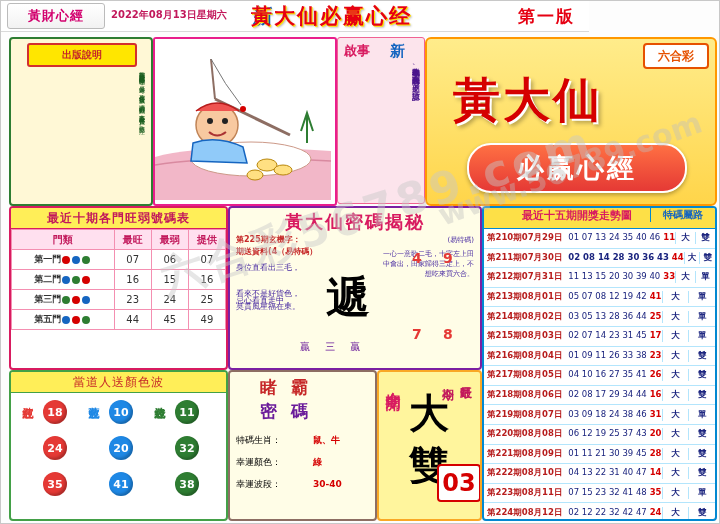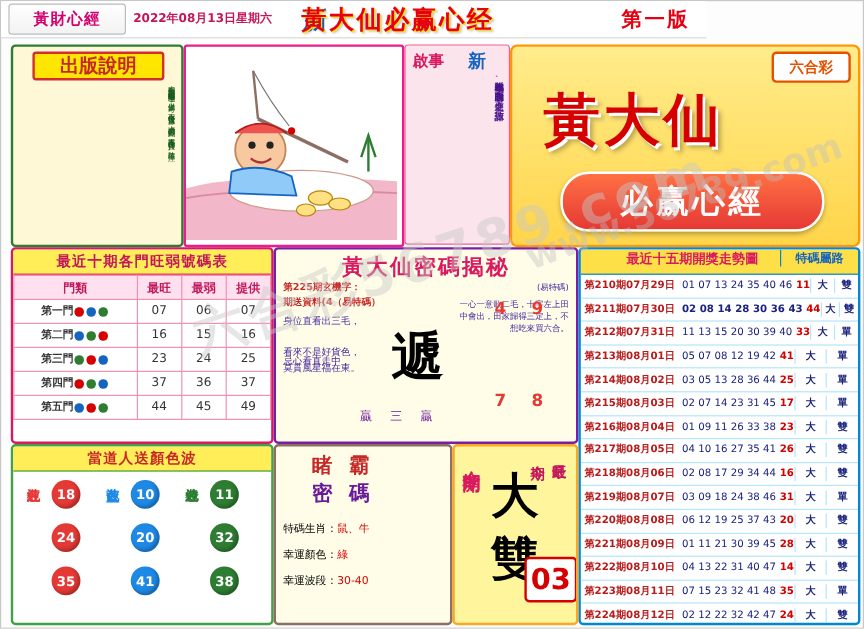--- a/index.html
+++ b/index.html
@@ -52,21 +52,21 @@
   }
   
   .pub-box{
     position:absolute;left:8px;top:36px;width:140px;height:165px;
     background:#fff8d6;border:2px solid #2e7d32;border-radius:4px;
     overflow:hidden;
   }
   .pub-title{
     position:absolute;left:16px;top:4px;width:106px;height:20px;
     background:#ffe600;border:2px solid #d32f2f;border-radius:3px;
-    color:#c62828;font-weight:bold;font-size:16px;
+    color:#c62828;font-weight:bold;font-size:10px;
     display:flex;align-items:center;justify-content:center;
   }
   .pub-body{
     position:absolute;left:5px;top:28px;width:130px;height:132px;
     font-size:6px;line-height:1.25;color:#1b5e20;
     writing-mode:vertical-rl;text-orientation:upright;
     letter-spacing:.5px;
     white-space:pre-wrap;
     overflow:hidden;
   }
@@ -181,39 +181,39 @@
   .trow .c1{flex:1;padding-left:3px;color:#b71c1c;font-weight:bold;white-space:nowrap;}
   .trow .c2{width:30px;text-align:center;color:#1a237e;font-weight:bold;border-left:1px solid #b3e5fc;}
   .trow .c3{width:30px;text-align:center;color:#1a237e;font-weight:bold;border-left:1px solid #b3e5fc;}
   
   .wave{
     position:absolute;left:8px;top:369px;width:215px;height:147px;
     background:#fff;border:2px solid #43a047;border-radius:4px;overflow:hidden;
   }
   .wave-head{
     height:20px;background:#ffee58;border-bottom:1px solid #43a047;
-    color:#c62828;font-weight:bold;font-size:12px;
+    color:#c62828;font-weight:normal;font-size:12px;
     display:flex;align-items:center;justify-content:center;letter-spacing:1px;
   }
   .wlabel{position:absolute;font-size:11px;font-weight:bold;writing-mode:vertical-rl;text-orientation:upright;}
   .ball{
     position:absolute;width:24px;height:24px;border-radius:50%;
     color:#fff;font-size:11px;font-weight:bold;
     display:flex;align-items:center;justify-content:center;
     box-shadow:inset -2px -2px 3px rgba(0,0,0,.25);
   }
   
   .codebox{
     position:absolute;left:227px;top:369px;width:145px;height:147px;
     background:#fffde7;border:2px solid #8d6e63;border-radius:4px;overflow:hidden;
   }
   .code-t1{position:absolute;left:30px;top:4px;font-size:17px;font-weight:bold;color:#c62828;letter-spacing:4px;}
   .code-t2{position:absolute;left:30px;top:28px;font-size:17px;font-weight:bold;color:#6a1b9a;letter-spacing:4px;}
   .code-l{position:absolute;left:6px;font-size:9px;color:#000;}
-  .code-v{color:#d50000;font-weight:normal;}
+  .code-v{color:#d50000;font-weight:bold;margin-left:32px;}
   
   .today{
     position:absolute;left:376px;top:369px;width:101px;height:147px;
     background:#fff59d;border:2px solid #f9a825;border-radius:4px;overflow:hidden;
   }
   .today-vert{
     position:absolute;left:4px;top:8px;font-size:15px;font-weight:bold;color:#d81b60;
     writing-mode:vertical-rl;text-orientation:upright;letter-spacing:2px;
   }
   .today-big{
@@ -326,26 +326,20 @@
     <td>15</td>
     <td>16</td>
           </tr>
           <tr>
             <td class="gatecell">第三門<span class="dot" style="background:#2e7d32"></span><span class="dot" style="background:#d50000"></span><span class="dot" style="background:#1565c0"></span></td>
     <td>23</td>
     <td>24</td>
     <td>25</td>
           </tr>
           <tr>
-            <td class="gatecell">第四門<span class="dot" style="background:#d50000"></span><span class="dot" style="background:#2e7d32"></span><span class="dot" style="background:#1565c0"></span></td>
-    <td>37</td>
-    <td>36</td>
-    <td>37</td>
-          </tr>
-          <tr>
             <td class="gatecell">第五門<span class="dot" style="background:#1565c0"></span><span class="dot" style="background:#d50000"></span><span class="dot" style="background:#2e7d32"></span></td>
     <td>44</td>
     <td>45</td>
     <td>49</td>
           </tr>
         </tbody>
     </table>
   </div>
 
   <div class="secret">

